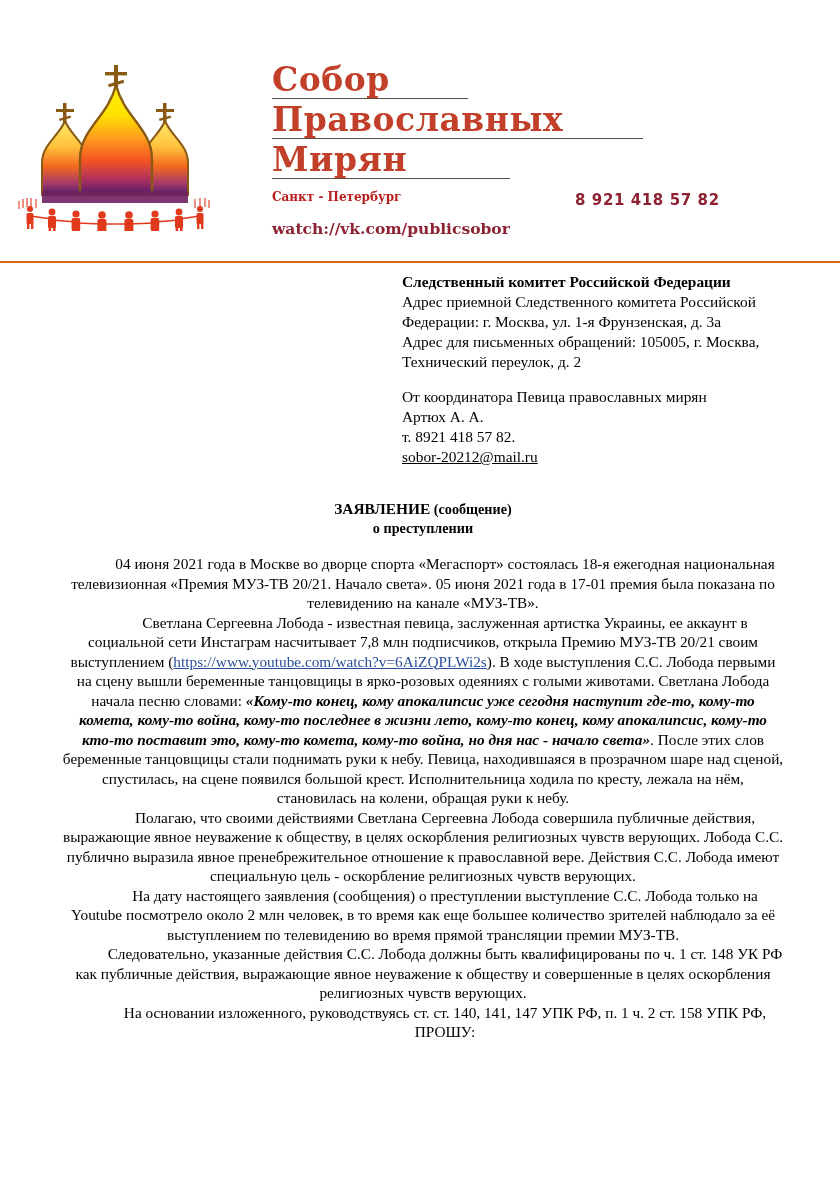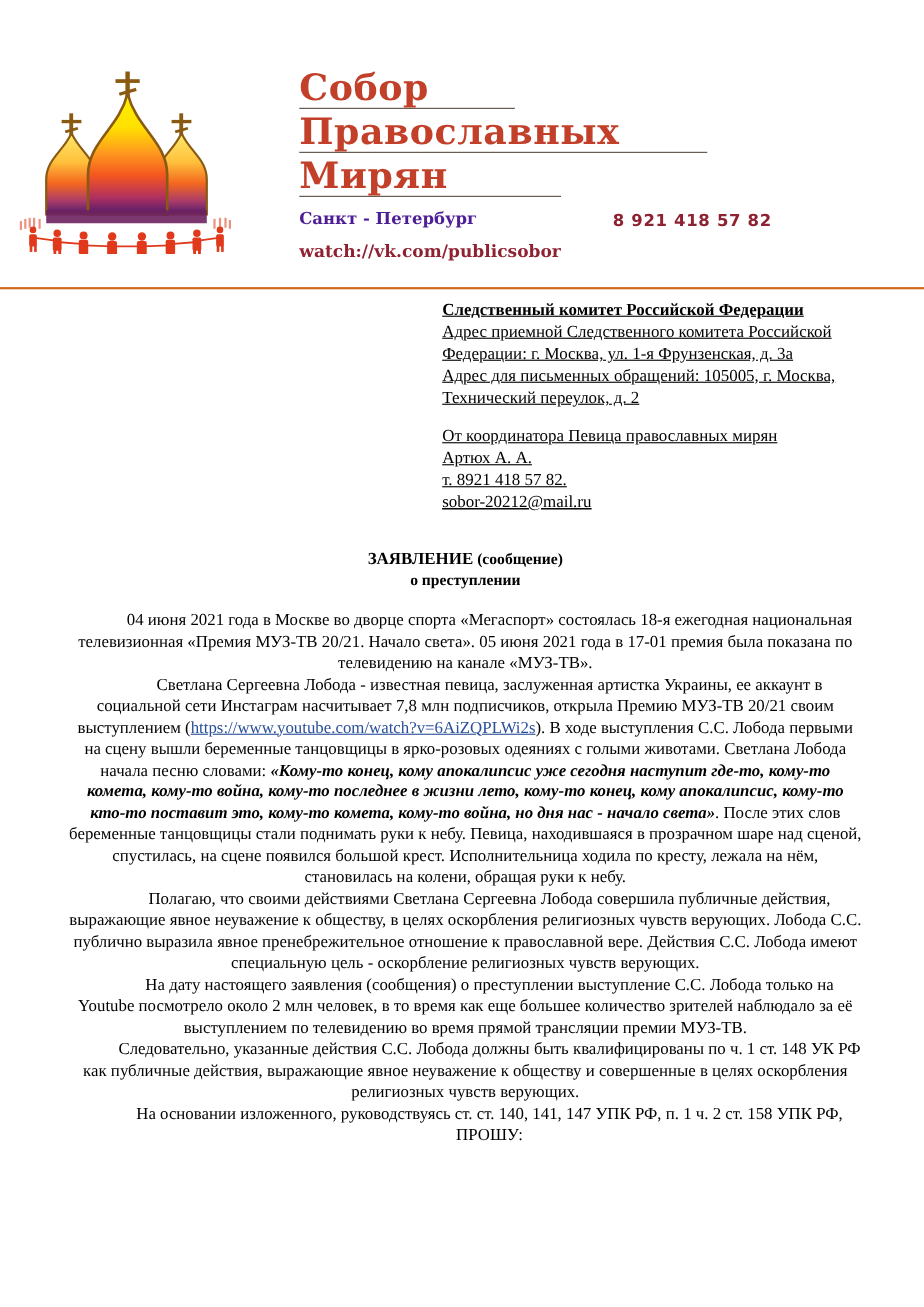--- a/index.html
+++ b/index.html
@@ -72,27 +72,27 @@
     position: relative;
     margin-top: 11px;
     height: 22px;
   }
   .city {
     position: absolute;
     left: 0;
     top: 0;
     font-family: "DejaVu Serif", "Liberation Serif", serif;
     font-weight: bold;
-    font-size: 15px;
-    color: #4c1d95;
+    font-size: 12px;
+    color: #b91c1c;
     white-space: nowrap;
   }
   .phone {
     position: absolute;
-    left: 285px;
+    left: 303px;
     top: 1px;
     font-family: "DejaVu Sans", "Liberation Sans", sans-serif;
     font-weight: bold;
     font-size: 15px;
     color: #8f2232;
     letter-spacing: 0.6px;
     white-space: nowrap;
   }
   .vk {
     margin-top: 7px;
@@ -119,21 +119,20 @@
     top: 272px;
     width: 840px;
     padding: 0 56px 0 62px;
     box-sizing: border-box;
   }
 
   .addressee {
     margin-left: 340px;
     font-size: 15.4px;
     line-height: 1.30;
-    text-decoration: underline;
   }
   .addressee .org { font-weight: bold; }
   .addressee .gap { height: 15px; }
   .email-link {
     color: #000000;
     text-decoration: underline;
   }
 
   .title-block {
     text-align: center;

